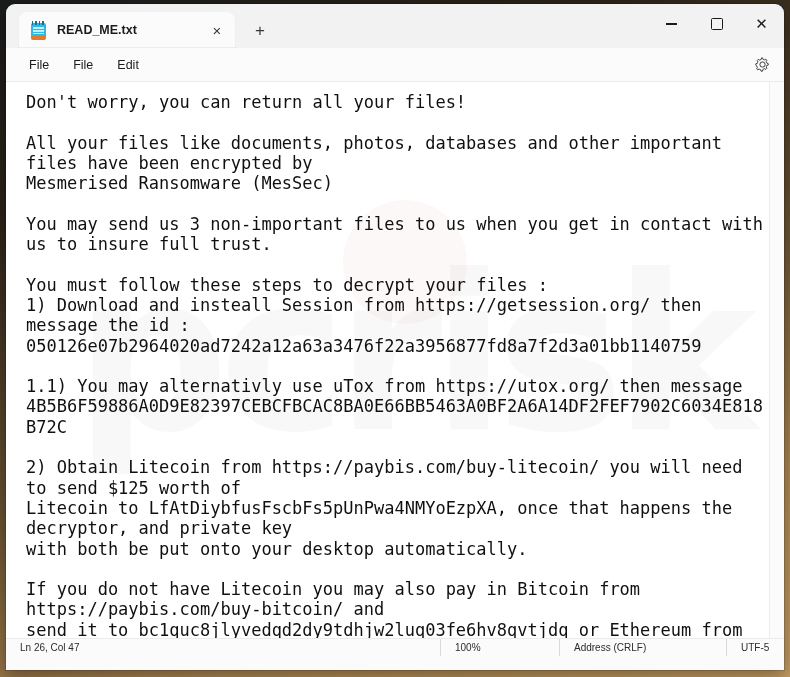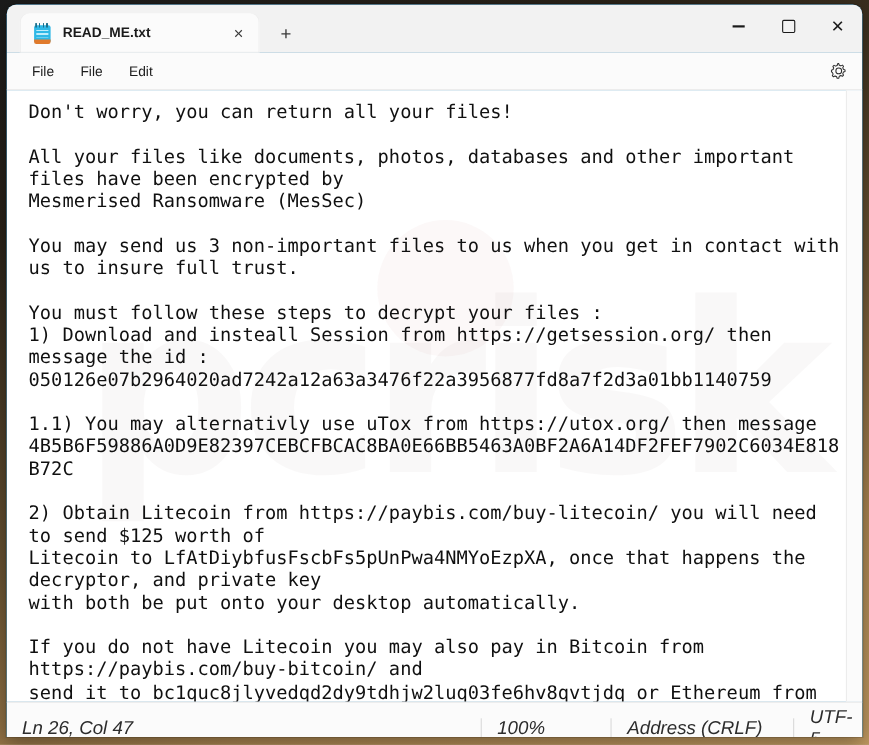--- a/index.html
+++ b/index.html
@@ -226,33 +226,32 @@
     background: #fbfbfb;
     border-left: 1px solid #ececec;
   }
   
   #statusbar {
     height: 31px;
     flex: 0 0 auto;
     background: #fbfbfb;
     border-top: 1px solid #ebebeb;
     display: flex;
-    align-items: flex-end;
-    font-size: 17px;
+    align-items: flex-start;
+    font-size: 10px;
     color: #2c2c2c;
     position: relative;
-    font-style: italic;
   }
   .status-cell {
     display: flex;
     align-items: center;
     height: 17px;
     padding-left: 14px;
   }
-  .status-cell.sep { border-left: 1px solid #d9d9d9; margin-top: 16px; }
+  .status-cell.sep { border-left: 1px solid #d9d9d9; }
   #st-pos   { width: 420px; }
   #st-zoom  { width: 104px; }
   #st-eol   { width: 152px; }
   #st-enc   { flex: 1 1 auto; }
 </style>
 </head>
 <body>
 
 <div id="desktop"></div>
 

